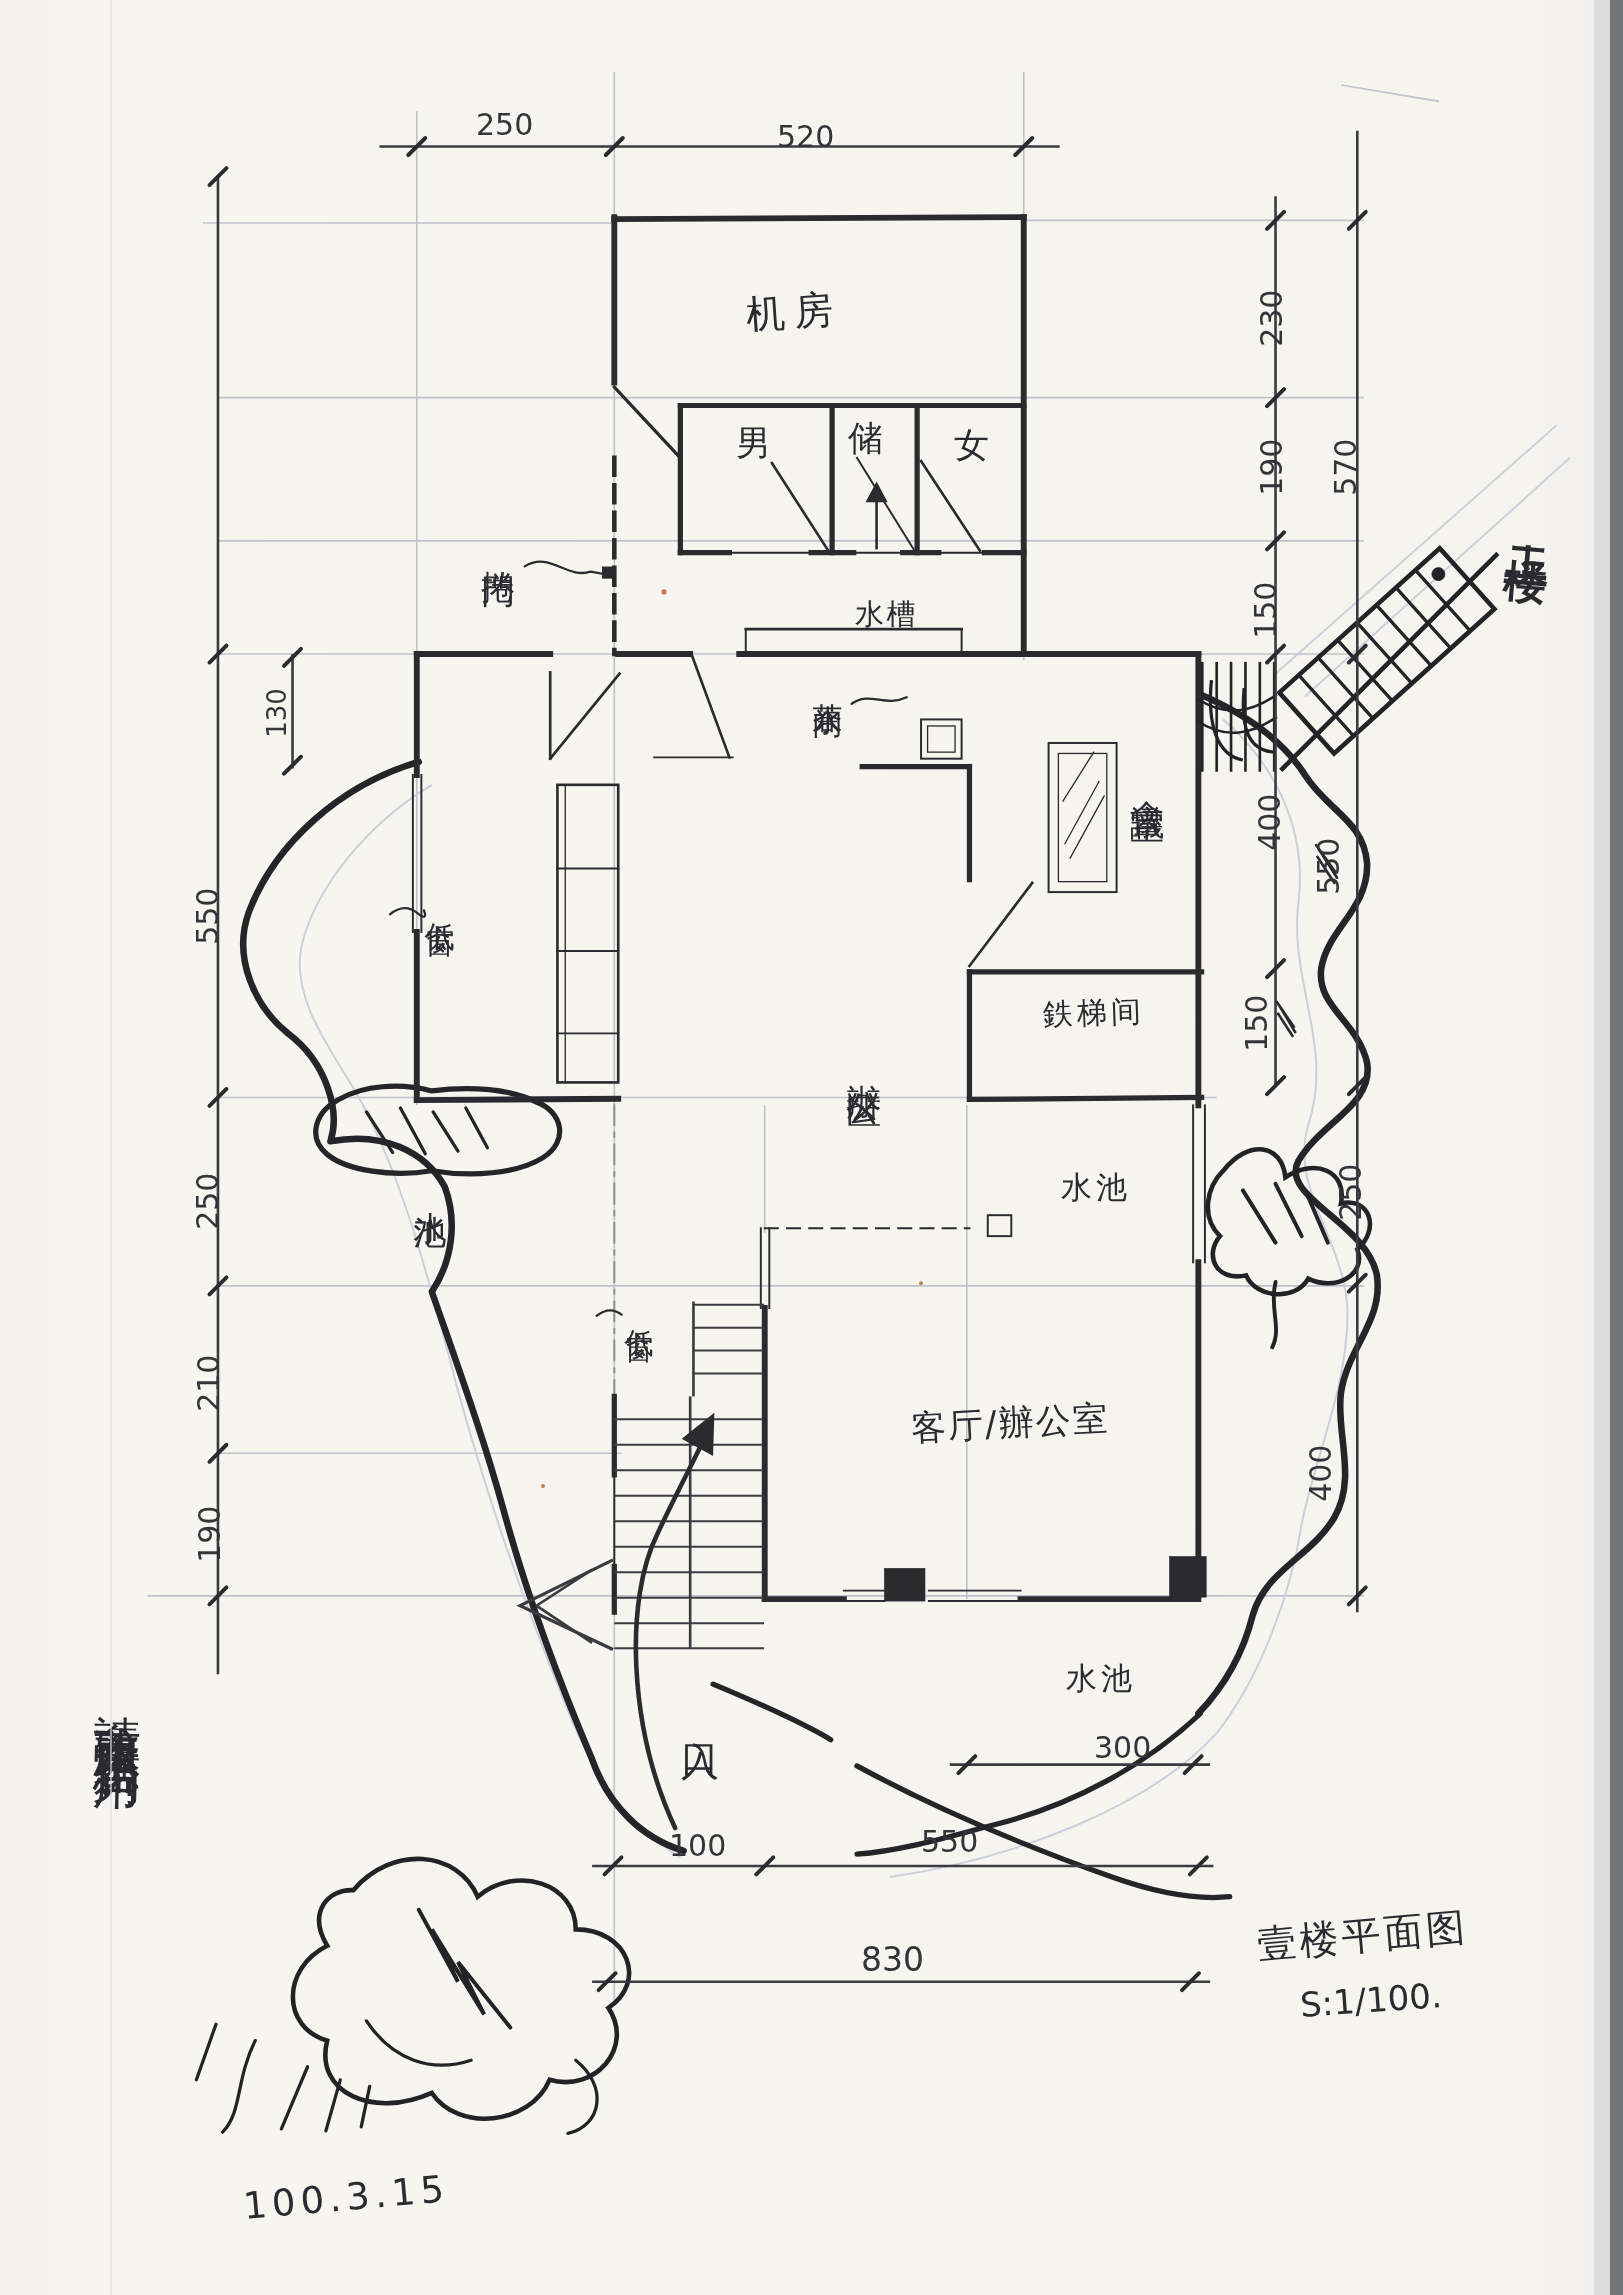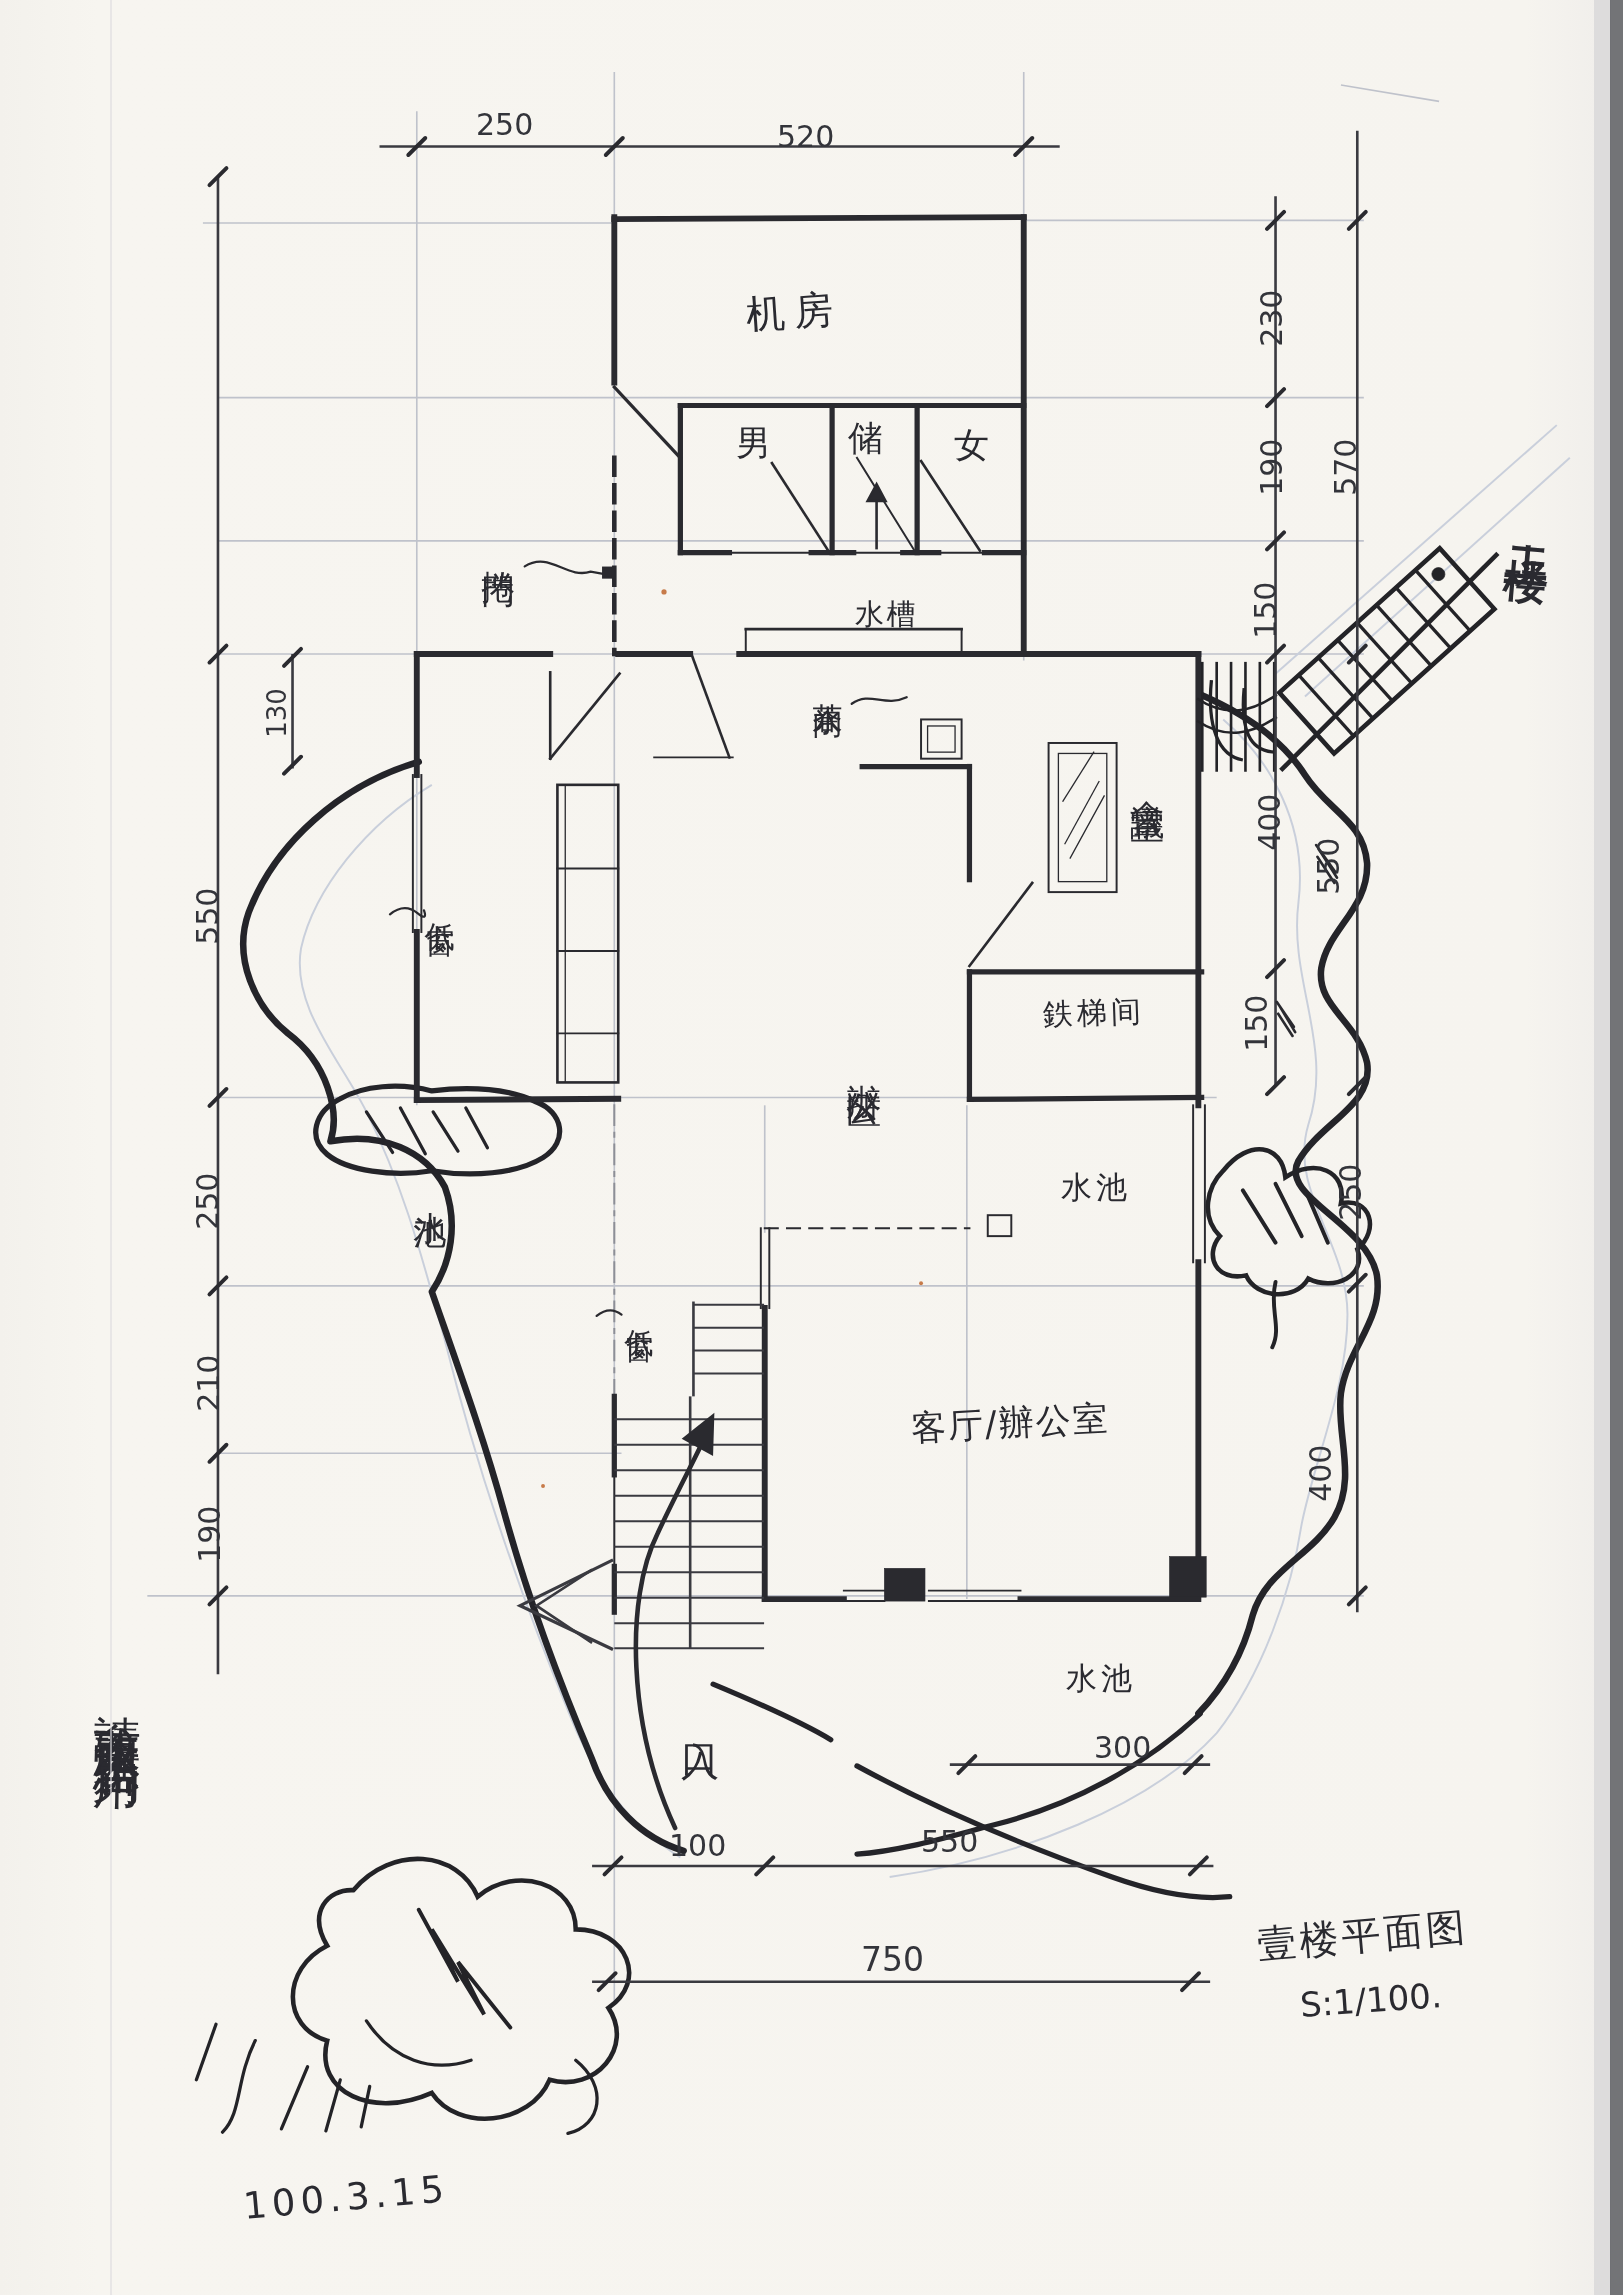--- a/index.html
+++ b/index.html
@@ -309,21 +309,21 @@
 <div class="lbl dim rot" style="left:1312px;top:1176px;width:79px;">250</div>
 <div class="lbl dim rot" style="left:1282px;top:1457px;width:79px;">400</div>
 <div class="lbl dim rot" style="left:238px;top:699px;width:79px;font-size:26px;">130</div>
 <div class="lbl dim rot" style="left:169px;top:900px;width:79px;">550</div>
 <div class="lbl dim rot" style="left:169px;top:1185px;width:79px;">250</div>
 <div class="lbl dim rot" style="left:170px;top:1367px;width:79px;">210</div>
 <div class="lbl dim rot" style="left:171px;top:1518px;width:79px;">190</div>
 <div class="lbl dim" style="left:1094px;top:1732px;">300</div>
 <div class="lbl dim" style="left:669px;top:1830px;">100</div>
 <div class="lbl dim" style="left:921px;top:1826px;">550</div>
-<div class="lbl dim" style="left:861px;top:1942px;font-size:33px;">750</div>
+<div class="lbl dim" style="left:861px;top:1942px;font-size:33px;">830</div>
 
 <div class="lbl" style="left:1257px;top:1915px;font-size:39px;letter-spacing:3.3px;transform:rotate(-5deg);">壹楼平面图</div>
 <div class="lbl" style="left:1300px;top:1982px;font-size:34px;transform:rotate(-4deg);">S:1/100.</div>
 <div class="lbl v" style="left:92px;top:1678px;font-size:47px;letter-spacing:6.5px;transform:rotate(1deg);">請参攷西橫思否夠用.</div>
 <div class="lbl" style="left:243px;top:2178px;font-size:37px;letter-spacing:5.2px;transform:rotate(-5deg);">100.3.15</div>
 
 <div class="crease"></div>
 <div class="scanband2"></div>
 <div class="scanband"></div>
 </div>

